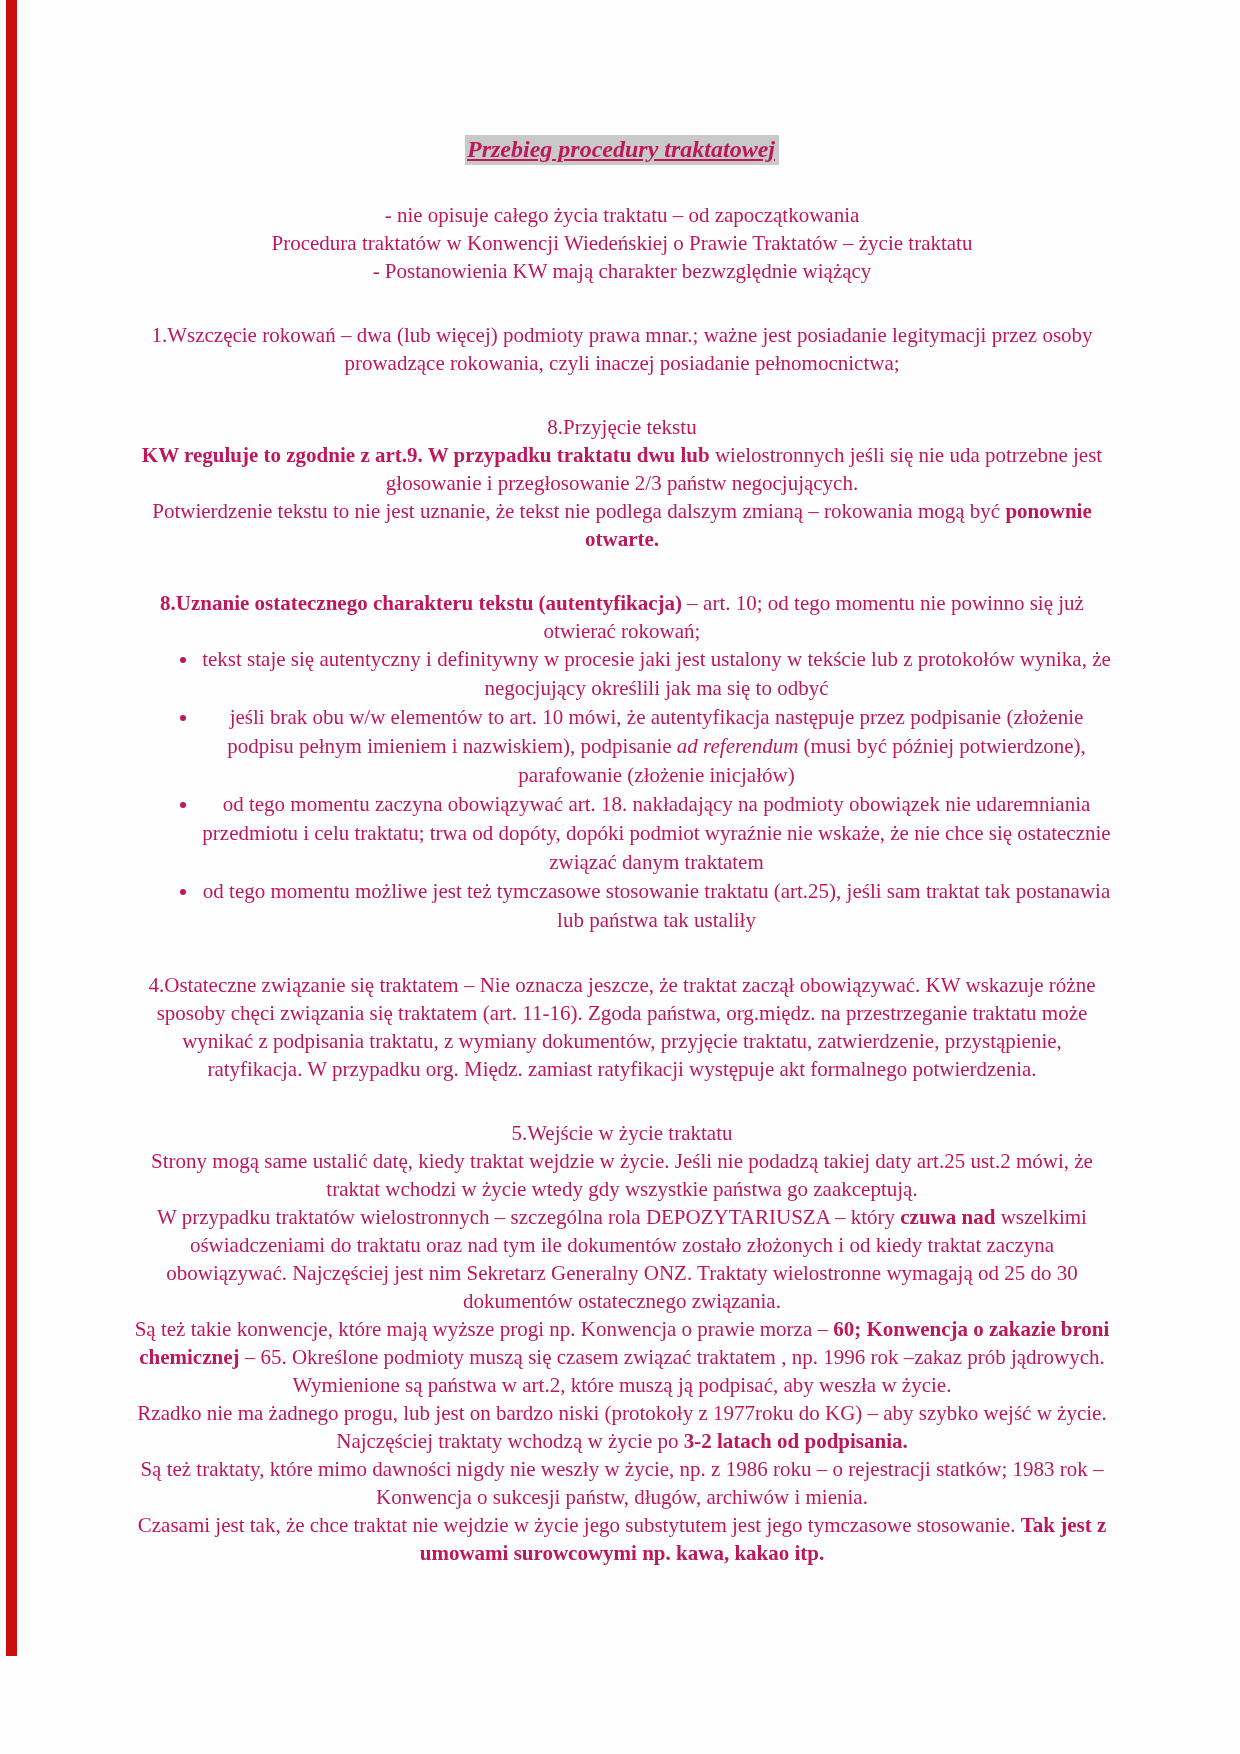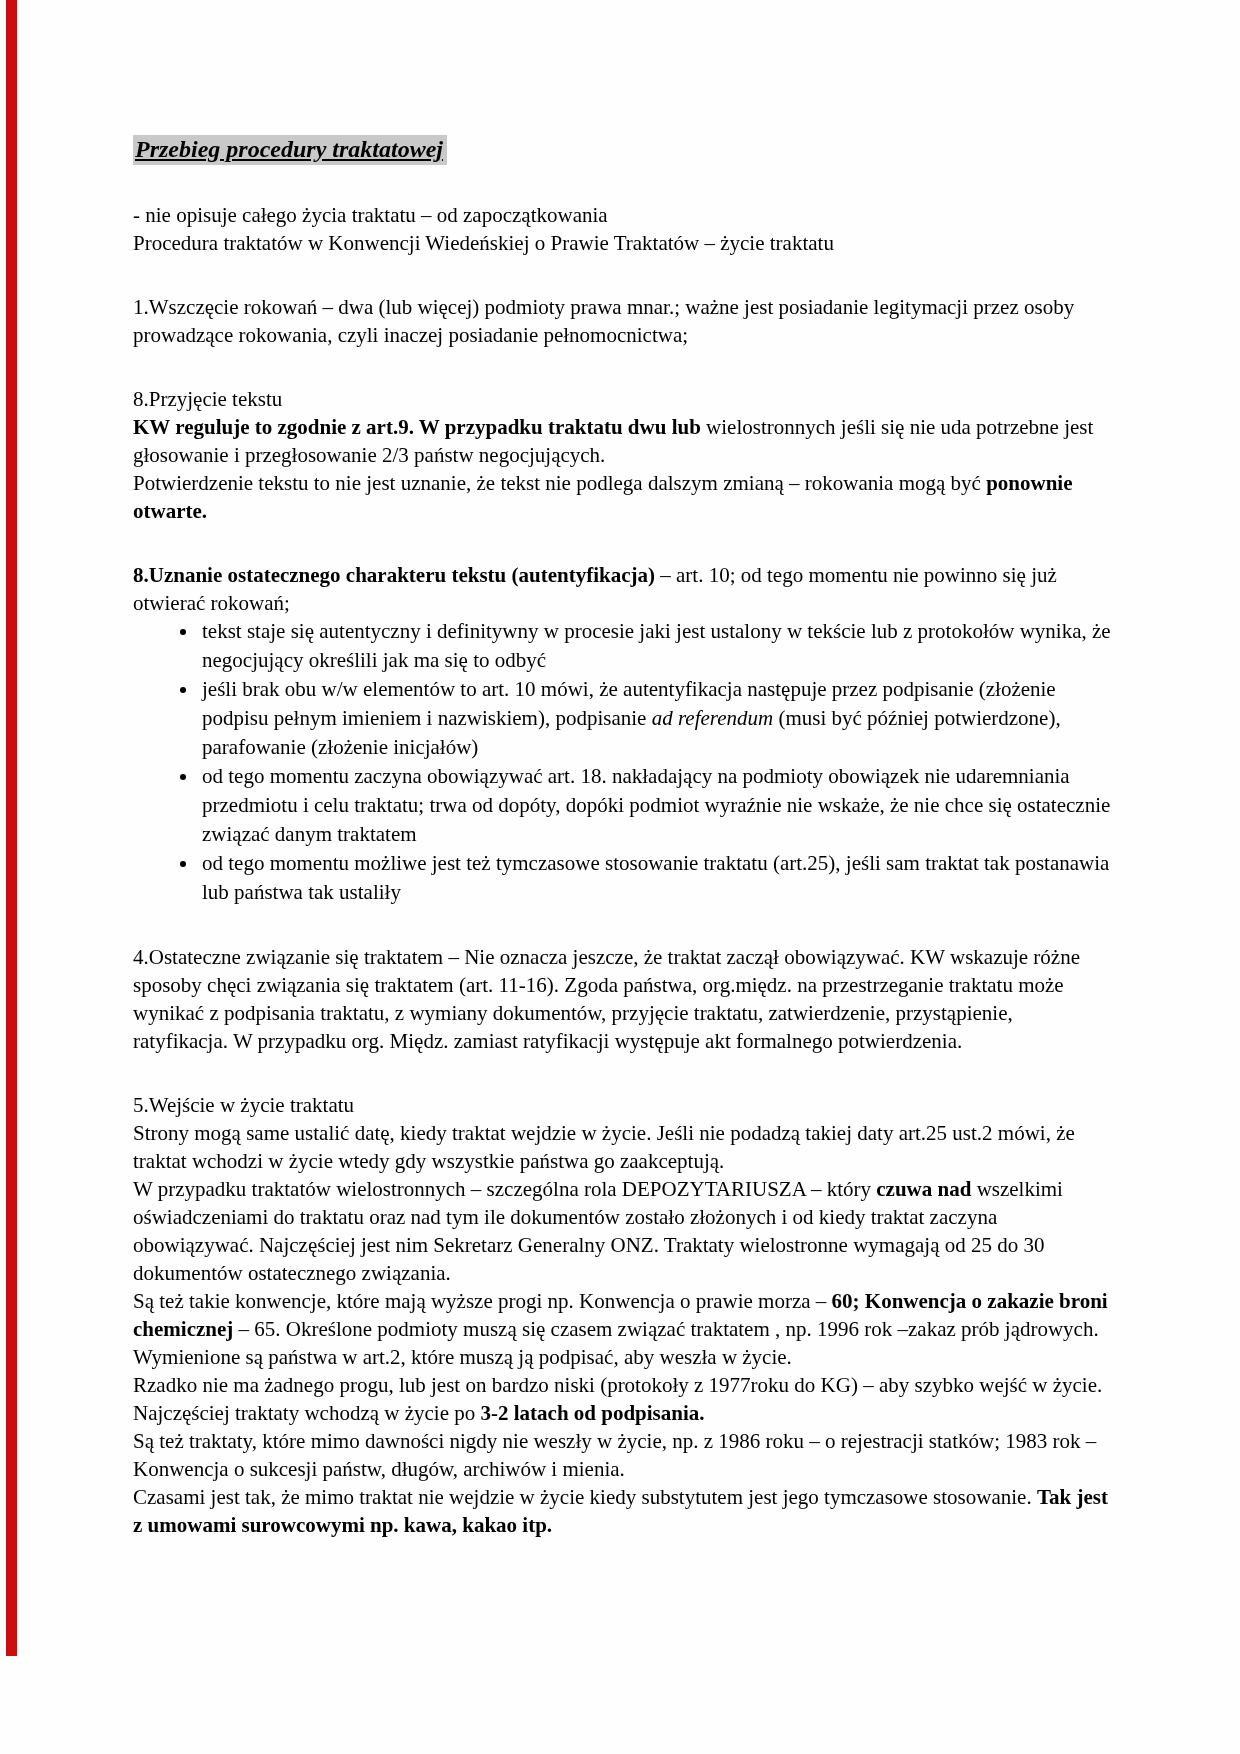--- a/index.html
+++ b/index.html
@@ -3,22 +3,23 @@
 <meta charset="utf-8">
 <style>
   html,body{margin:0;padding:0;}
   body{background:#ffffff;}
   .page{
     position:relative;
     width:1240px;
     height:1754px;
     background:#fefefe;
     font-family:"Liberation Serif","DejaVu Serif",serif;
-    color:#000000;
+    color:#be185d;
     overflow:hidden;
+    text-align:center;
   }
   .red-bar{
     position:absolute;
     left:6px;
     top:0;
     width:11px;
     height:1656px;
     background:#c9100f;
   }
   .content{
@@ -63,20 +64,21 @@
 <div class="page">
   <div class="red-bar"></div>
 
   <div class="content">
 
     <h1 class="doc-title">Przebieg procedury traktatowej</h1>
 
     <div class="block">
       <div class="line">- nie opisuje całego życia traktatu – od zapoczątkowania</div>
       <div class="line">Procedura traktatów w Konwencji Wiedeńskiej o Prawie Traktatów – życie traktatu</div>
+      <div class="line">- Postanowienia KW mają charakter bezwzględnie wiążący</div>
     </div>
 
     <div class="block">
       <p class="para">1.Wszczęcie rokowań – dwa (lub więcej) podmioty prawa mnar.; ważne jest posiadanie legitymacji przez osoby prowadzące rokowania, czyli inaczej posiadanie pełnomocnictwa;</p>
     </div>
 
     <div class="block">
       <div class="line">8.Przyjęcie tekstu</div>
       <p class="para"><span class="bold">KW reguluje to zgodnie z art.9. W przypadku traktatu dwu lub</span><span> wielostronnych jeśli się nie uda potrzebne jest głosowanie i przegłosowanie 2/3 państw negocjujących.</span></p>
       <p class="para"><span>Potwierdzenie tekstu to nie jest uznanie, że tekst nie podlega dalszym zmianą – rokowania mogą być </span><span class="bold">ponownie otwarte.</span></p>
@@ -97,17 +99,17 @@
     </div>
 
     <div class="block">
       <div class="line">5.Wejście w życie traktatu</div>
       <p class="para">Strony mogą same ustalić datę, kiedy traktat wejdzie w życie. Jeśli nie podadzą takiej daty art.25 ust.2 mówi, że traktat wchodzi w życie wtedy gdy wszystkie państwa go zaakceptują.</p>
       <p class="para"><span>W przypadku traktatów wielostronnych – szczególna rola DEPOZYTARIUSZA – który </span><span class="bold">czuwa nad</span><span> wszelkimi oświadczeniami do traktatu oraz nad tym ile dokumentów zostało złożonych i od kiedy traktat zaczyna obowiązywać. Najczęściej jest nim Sekretarz Generalny ONZ. Traktaty wielostronne wymagają od 25 do 30 dokumentów ostatecznego związania.</span></p>
       <p class="para"><span>Są też takie konwencje, które mają wyższe progi np. Konwencja o prawie morza – </span><span class="bold">60; Konwencja o zakazie broni chemicznej</span><span> – 65. Określone podmioty muszą się czasem związać traktatem , np. 1996 rok –zakaz prób jądrowych. Wymienione są państwa w art.2, które muszą ją podpisać, aby weszła w życie.</span></p>
       <p class="para">Rzadko nie ma żadnego progu, lub jest on bardzo niski (protokoły z 1977roku do KG) – aby szybko wejść w życie.</p>
       <p class="para"><span>Najczęściej traktaty wchodzą w życie po </span><span class="bold">3-2 latach od podpisania.</span></p>
       <p class="para">Są też traktaty, które mimo dawności nigdy nie weszły w życie, np. z 1986 roku – o rejestracji statków; 1983 rok – Konwencja o sukcesji państw, długów, archiwów i mienia.</p>
-      <p class="para"><span>Czasami jest tak, że mimo traktat nie wejdzie w życie kiedy substytutem jest jego tymczasowe stosowanie. </span><span class="bold">Tak jest z umowami surowcowymi np. kawa, kakao itp.</span></p>
+      <p class="para"><span>Czasami jest tak, że chce traktat nie wejdzie w życie jego substytutem jest jego tymczasowe stosowanie. </span><span class="bold">Tak jest z umowami surowcowymi np. kawa, kakao itp.</span></p>
     </div>
 
   </div>
 </div>
 
 </body></html>

